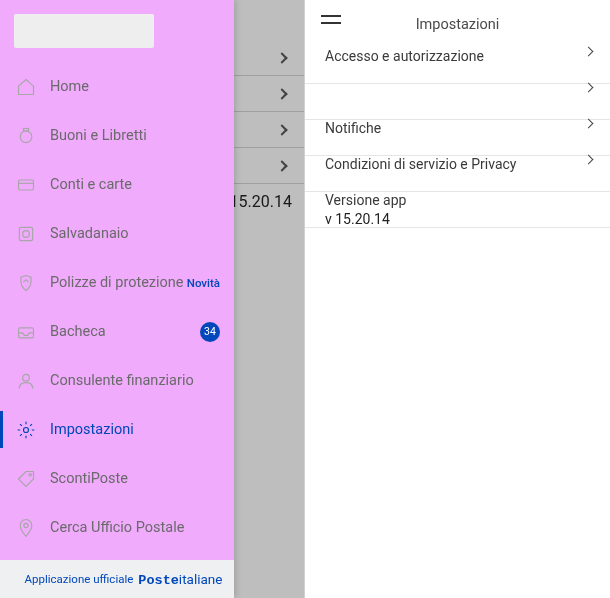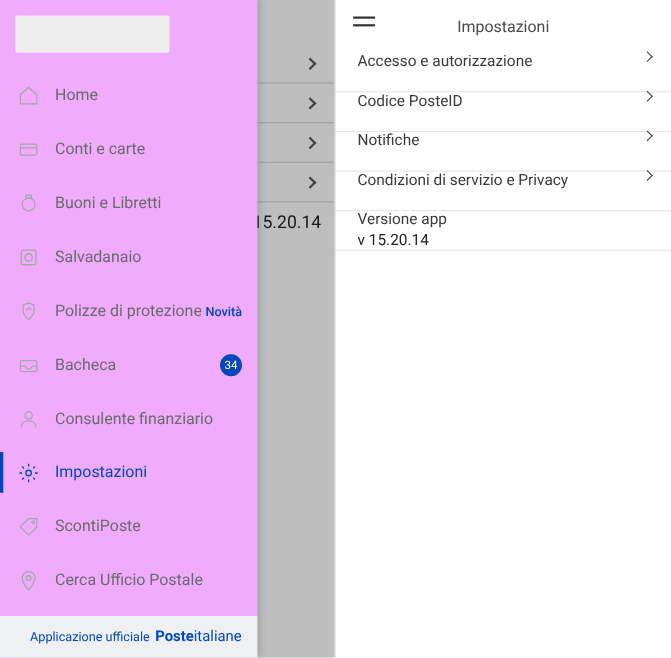--- a/index.html
+++ b/index.html
@@ -22,21 +22,21 @@
   .menu-item { display: flex; align-items: center; height: 49px; padding: 0 14px 0 16px; color: #6a6a6a; font-size: 14.5px; cursor: pointer; position: relative; }
   .menu-item .icon { width: 20px; height: 20px; margin-right: 14px; flex-shrink: 0; display: flex; align-items: center; justify-content: center; color: #a7a7a7; }
   .menu-item .icon svg { width: 20px; height: 20px; stroke: currentColor; fill: none; stroke-width: 1.4; }
   .menu-item.active { color: #0047BB; }
   .menu-item.active .icon { color: #0047BB; }
   .menu-item.active::before { content: ""; position: absolute; left: 0; top: 6px; bottom: 6px; width: 3px; background: #0047BB; }
   .menu-item .grow { flex: 1; }
   .menu-item .tag-new { color: #0047BB; font-size: 11.5px; font-weight: 500; }
   .menu-item .badge { background: #0047BB; color: #fff; min-width: 20px; height: 20px; border-radius: 10px; font-size: 10.5px; display: flex; align-items: center; justify-content: center; padding: 0 4px; text-align: center; }
   .drawer-footer { height: 38px; background: #eef0f2; display: flex; align-items: center; justify-content: center; font-size: 11.5px; color: #0047BB; gap: 5px; padding-left: 13px; }
-  .drawer-footer .brand-bold { font-weight: 700; font-size: 13.5px; }
+  .drawer-footer .brand-bold { font-weight: 700; font-size: 13.5px; font-family: Liberation Mono, monospace; }
   .drawer-footer .brand-light { font-weight: 400; font-size: 13.5px; }
 
   
   .right { width: 305px; height: 100%; background: #fff; }
   .r-header { height: 48px; display: flex; align-items: center; position: relative; border-bottom: 0; }
   .hamburger { position: absolute; left: 16px; top: 15px; width: 20px; cursor: pointer; }
   .hamburger div { height: 2px; background: #333; margin-bottom: 5px; }
   .r-title { width: 100%; text-align: center; color: #4a4a4a; font-size: 14.5px; font-weight: 400; }
   .settings-list { }
   .s-row { display: flex; height: 36px; padding: 0 16px 0 20px; border-bottom: 1px solid #e6e6e6; color: #3a3a3a; font-size: 14px; cursor: pointer; }
@@ -80,35 +80,35 @@
               <svg viewBox="0 0 24 24">
                 <path d="M3 11 L12 3 L21 11 V21 H3 Z"></path>
               </svg>
             </span>
             <span>Home</span>
             <span class="grow"></span>
           </div>
           <div class="menu-item">
             <span class="icon">
               <svg viewBox="0 0 24 24">
+                <circle cx="12" cy="13" r="7"></circle>
+                <rect x="9" y="3" width="6" height="3"></rect>
+              </svg>
+            </span>
+            <span>Buoni e Libretti</span>
+            <span class="grow"></span>
+          </div>
+          <div class="menu-item">
+            <span class="icon">
+              <svg viewBox="0 0 24 24">
                 <rect x="3" y="6" width="18" height="12" rx="2"></rect>
                 <line x1="3" y1="10" x2="21" y2="10"></line>
               </svg>
             </span>
             <span>Conti e carte</span>
-            <span class="grow"></span>
-          </div>
-          <div class="menu-item">
-            <span class="icon">
-              <svg viewBox="0 0 24 24">
-                <circle cx="12" cy="13" r="7"></circle>
-                <rect x="9" y="3" width="6" height="3"></rect>
-              </svg>
-            </span>
-            <span>Buoni e Libretti</span>
             <span class="grow"></span>
           </div>
           <div class="menu-item">
             <span class="icon">
               <svg viewBox="0 0 24 24">
                 <rect x="4" y="4" width="16" height="16" rx="2"></rect>
                 <circle cx="12" cy="12" r="4"></circle>
               </svg>
             </span>
             <span>Salvadanaio</span>
@@ -194,21 +194,20 @@
         </div>
       <div class="r-title">Impostazioni</div>
     </div>
     <div class="settings-list" id="settings-list">
         <div class="s-row">
           <span>Accesso e autorizzazione</span>
           <span class="grow"></span>
           <span class="chev"></span>
         </div>
         <div class="s-row">
-          <span>Codice PosteID</span>
           <span class="grow"></span>
           <span class="chev"></span>
         </div>
         <div class="s-row">
           <span>Notifiche</span>
           <span class="grow"></span>
           <span class="chev"></span>
         </div>
         <div class="s-row">
           <span>Condizioni di servizio e Privacy</span>

